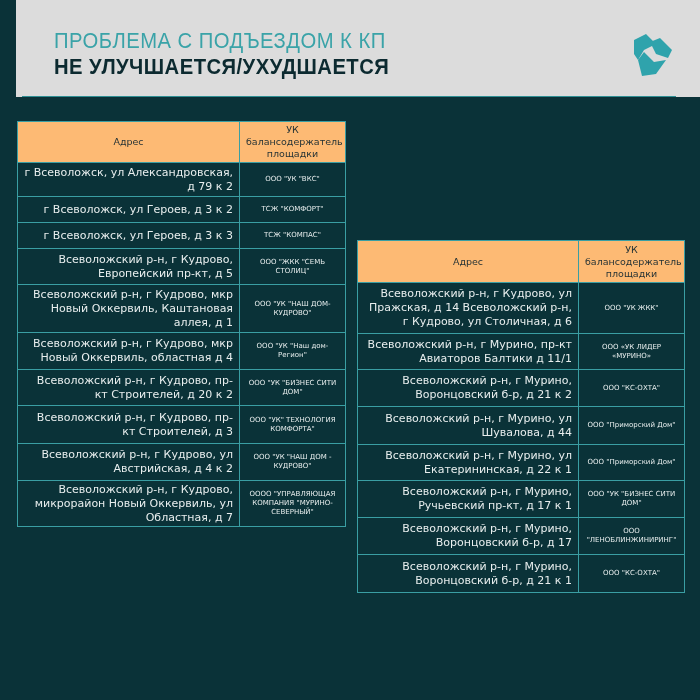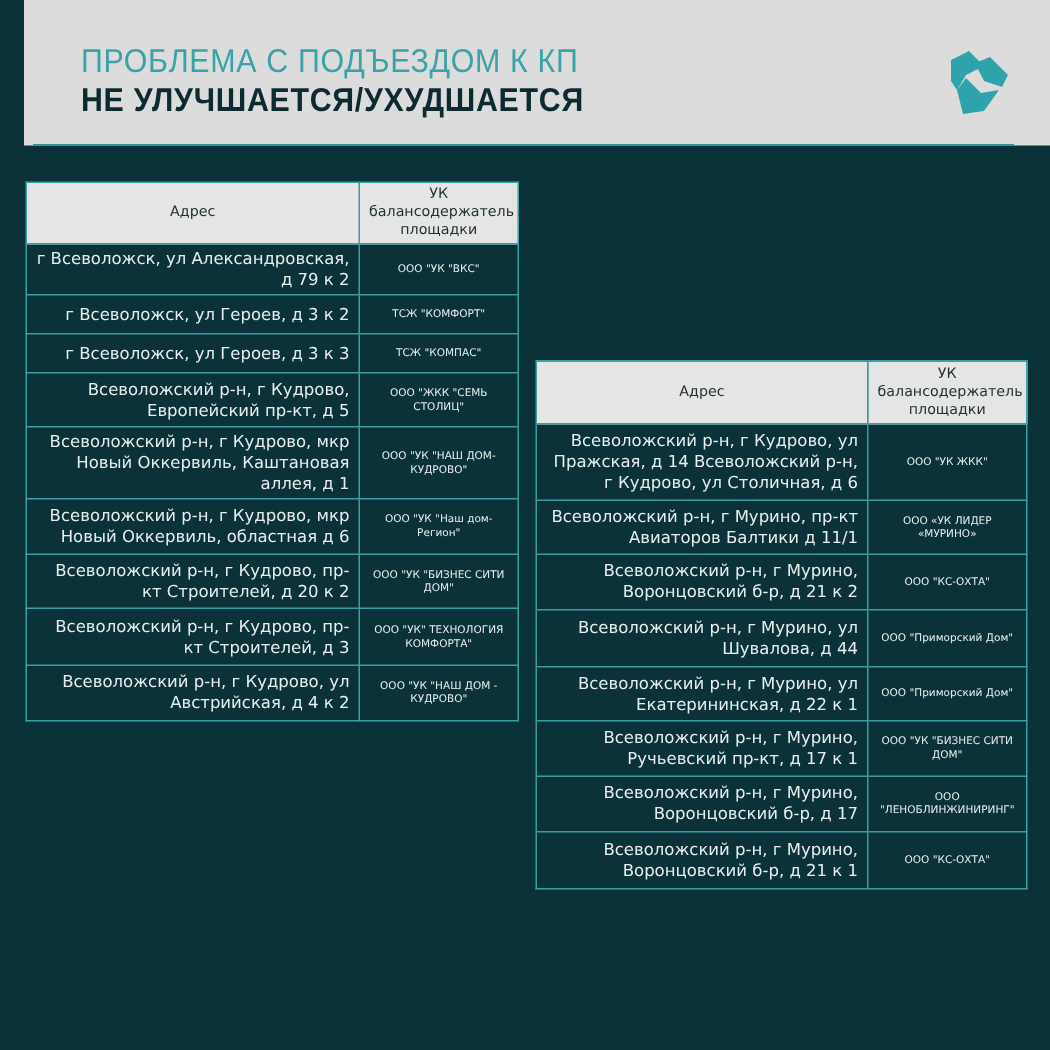--- a/index.html
+++ b/index.html
@@ -4,21 +4,21 @@
 <style>
   html, body { margin:0; padding:0; }
   body { width:700px; height:700px; background:#0a3238; position:relative; overflow:hidden; font-family:"DejaVu Sans", "Liberation Sans", sans-serif; }
   .header { position:absolute; left:16px; top:0; width:700px; height:97px; background:#dcdcdc; }
   .header-line { position:absolute; left:22px; top:96px; width:654px; height:1px; background:#2e8f94; }
   .title1 { position:absolute; left:38px; top:28px; font-family:"Liberation Sans", sans-serif; font-size:22px; color:#3aa3a8; letter-spacing:0.5px; transform:scaleX(0.92); transform-origin:left; white-space:nowrap; }
   .title2 { position:absolute; left:38px; top:54px; font-family:"Liberation Sans", sans-serif; font-weight:bold; font-size:22px; color:#0c2a30; letter-spacing:0.5px; transform:scaleX(0.92); transform-origin:left; white-space:nowrap; }
   .logo { position:absolute; left:610px; top:30px; width:50px; height:50px; }
   table.t { position:absolute; border-collapse:collapse; table-layout:fixed; }
   table.t td, table.t th { border:1px solid #3a9ea3; padding:0 6px; }
-  table.t th { background:#e5e5e5; color:#1f2f33; font-weight:normal; font-size:9.5px; text-align:center; line-height:12px; }
+  table.t th { background:#fdba74; color:#1f2f33; font-weight:normal; font-size:9.5px; text-align:center; line-height:12px; }
   table.t td.addr { color:#e8eeee; font-size:11px; line-height:14px; text-align:right; vertical-align:middle; }
   table.t td.uk { color:#e8eeee; font-size:7px; line-height:9px; text-align:center; vertical-align:middle; text-transform:none; }
   #tleft { left:17px; top:121px; width:328px; }
   #tright { left:357px; top:240px; width:327px; }
 </style>
 </head>
 <body>
 
 <div class="header">
   <div class="title1">ПРОБЛЕМА С ПОДЪЕЗДОМ К КП</div>
@@ -57,34 +57,38 @@
       </tr>
     <tr style="height:36px">
         <td class="addr">Всеволожский р-н, г Кудрово, Европейский пр-кт, д 5</td>
         <td class="uk">ООО "ЖКК "СЕМЬ СТОЛИЦ"</td>
       </tr>
     <tr style="height:48px">
         <td class="addr">Всеволожский р-н, г Кудрово, мкр Новый Оккервиль, Каштановая аллея, д 1</td>
         <td class="uk">ООО "УК "НАШ ДОМ-КУДРОВО"</td>
       </tr>
     <tr style="height:37px">
-        <td class="addr">Всеволожский р-н, г Кудрово, мкр Новый Оккервиль, областная д 6</td>
+        <td class="addr">Всеволожский р-н, г Кудрово, мкр Новый Оккервиль, областная д 4</td>
         <td class="uk">ООО "УК "Наш дом-Регион"</td>
       </tr>
     <tr style="height:36px">
         <td class="addr">Всеволожский р-н, г Кудрово, пр-кт Строителей, д 20 к 2</td>
         <td class="uk">ООО "УК "БИЗНЕС СИТИ ДОМ"</td>
       </tr>
     <tr style="height:38px">
         <td class="addr">Всеволожский р-н, г Кудрово, пр-кт Строителей, д 3</td>
         <td class="uk">ООО "УК" ТЕХНОЛОГИЯ КОМФОРТА"</td>
       </tr>
     <tr style="height:37px">
         <td class="addr">Всеволожский р-н, г Кудрово, ул Австрийская, д 4 к 2</td>
         <td class="uk">ООО "УК "НАШ ДОМ - КУДРОВО"</td>
+      </tr>
+    <tr style="height:46px">
+        <td class="addr">Всеволожский р-н, г Кудрово, микрорайон Новый Оккервиль, ул Областная, д 7</td>
+        <td class="uk">ОООО "УПРАВЛЯЮЩАЯ КОМПАНИЯ "МУРИНО-СЕВЕРНЫЙ"</td>
       </tr>
   </tbody>
 </table>
 
 <table class="t" id="tright">
   <colgroup>
       <col style="width:221px">
       <col style="width:106px">
     </colgroup>
   <thead>

